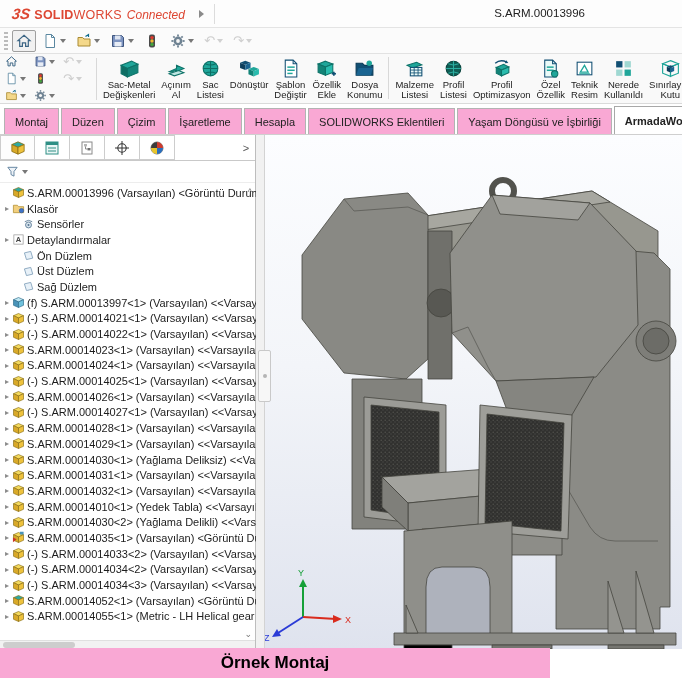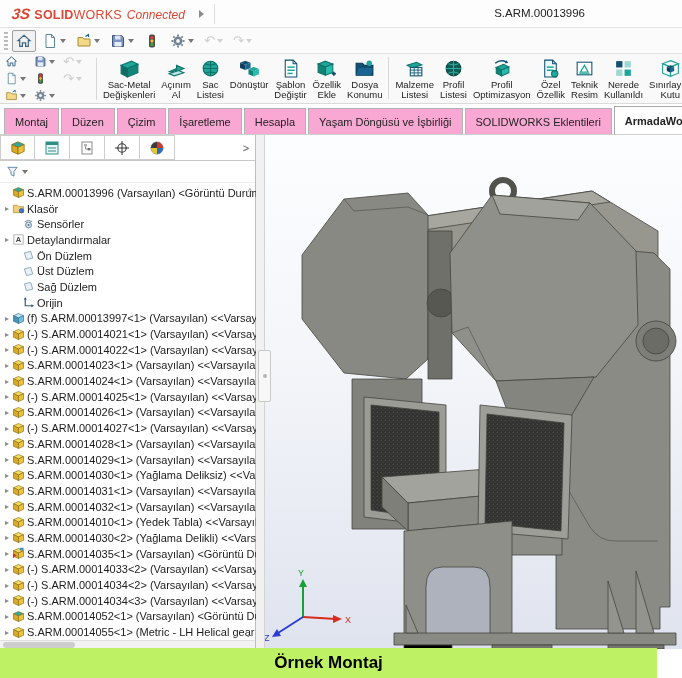--- a/index.html
+++ b/index.html
@@ -74,21 +74,21 @@
   .hthumb{position:absolute;left:3px;top:1px;width:72px;height:6px;background:#cdcdcd;border-radius:3px;}
 
   .viewport{position:absolute;left:256px;top:0;width:426px;height:514px;
             background:linear-gradient(180deg,#fcfdff 0%,#f3f5f9 45%,#dfe3ee 100%);overflow:hidden;}
   .edge-strip{position:absolute;left:0;top:0;width:9px;height:514px;background:#f1f1f1;border-right:1px solid #d3d3d3;}
   .splitter{position:absolute;left:2px;top:215px;width:13px;height:52px;background:#f7f7f7;border:1px solid #c9c9c9;border-radius:2px;}
   .splitter .dot{position:absolute;left:4px;top:23px;width:4px;height:4px;border-radius:50%;background:#b5b5b5;}
   .model-svg{position:absolute;left:9px;top:0;}
 
   
-  .caption{position:absolute;left:0;top:648px;width:657px;height:30px;background:#bef264;
+  .caption{position:absolute;left:0;top:648px;width:550px;height:30px;background:#f9a8d4;
            display:flex;align-items:center;justify-content:center;font-size:17px;font-weight:bold;color:#000;}
 </style>
 </head>
 <body>
 
 <div class="titlebar">
   <div class="logo">
     <span class="mark">3S</span>
     <span class="b">SOLID</span>
       <span class="r">WORKS</span>
@@ -432,22 +432,22 @@
     </div>
 </div>
 
 <div class="cmdtabs">
   <span id="tab-list" style="display:flex;align-items:flex-end;">
       <span class="tab">Montaj</span>
       <span class="tab">Düzen</span>
       <span class="tab">Çizim</span>
       <span class="tab">İşaretleme</span>
       <span class="tab">Hesapla</span>
+      <span class="tab">SOLIDWORKS Eklentileri</span>
       <span class="tab">Yaşam Döngüsü ve İşbirliği</span>
-      <span class="tab">SOLIDWORKS Eklentileri</span>
       <span class="tab active">ArmadaWorks</span>
     </span>
 
 </div>
 
 <div class="main">
 
   <div class="panel">
     <div class="ptabs" id="panel-tabs">
         <span class="ptab">
@@ -584,33 +584,20 @@
         <div class="trow header">
           <span class="arr"></span>
           <span class="ti">
             <span class="ic">
               <svg viewBox="0 0 14 14">
                 <polygon points="2.6,4.2 9.4,2.6 11.6,9.8 4.8,11.4" fill="#e8f1f8" stroke="#7d9db8" stroke-width=".9"></polygon>
               </svg>
             </span>
           </span>
           <span class="lbl">Sağ Düzlem</span>
-        </div>
-        <div class="trow header">
-          <span class="arr"></span>
-          <span class="ti">
-            <span class="ic">
-              <svg viewBox="0 0 14 14">
-                <path d="M3.5 2.5 V10.5 H11.5" fill="none" stroke="#2b5d8c" stroke-width="1.3"></path>
-                <polygon points="3.5,1 2,4 5,4" fill="#2b5d8c"></polygon>
-                <polygon points="13,10.5 10,9 10,12" fill="#2b5d8c"></polygon>
-              </svg>
-            </span>
-          </span>
-          <span class="lbl">Orijin</span>
         </div>
         <div class="trow">
           <span class="arr">▸</span>
           <span class="ti">
             <span class="ic">
               <svg viewBox="0 0 14 14">
                 <polygon points="7,1.6 12.4,4 7,6.4 1.6,4" fill="#bfe7f2" stroke="#2c6a8a" stroke-width=".7"></polygon>
                 <polygon points="1.6,4 7,6.4 7,12.4 1.6,10" fill="#4993b8" stroke="#2c6a8a" stroke-width=".7"></polygon>
                 <polygon points="12.4,4 7,6.4 7,12.4 12.4,10" fill="#6fc2dd" stroke="#2c6a8a" stroke-width=".7"></polygon>
               </svg>

